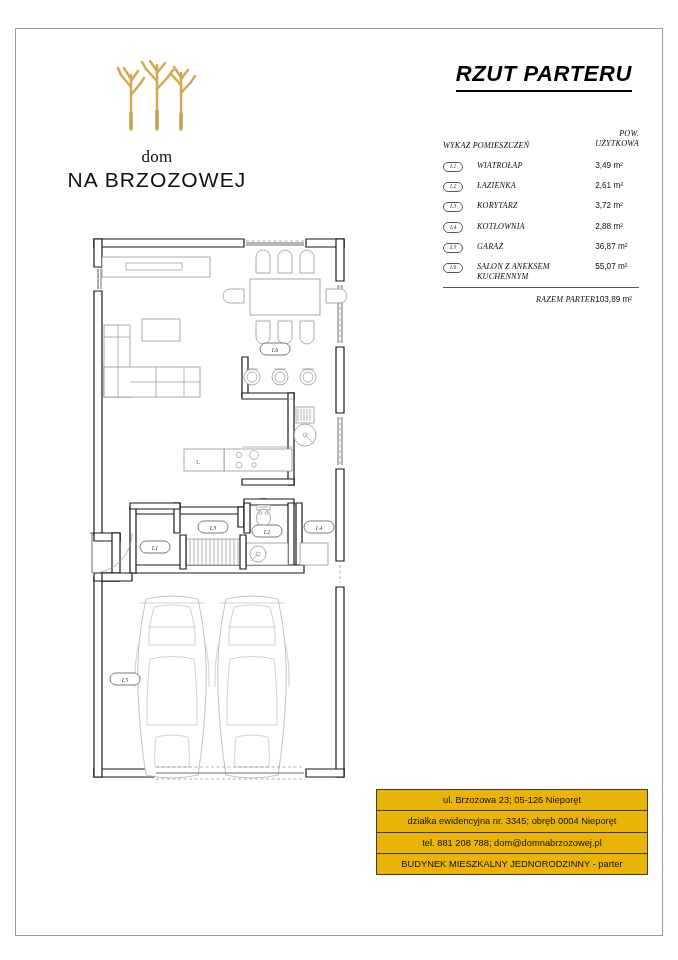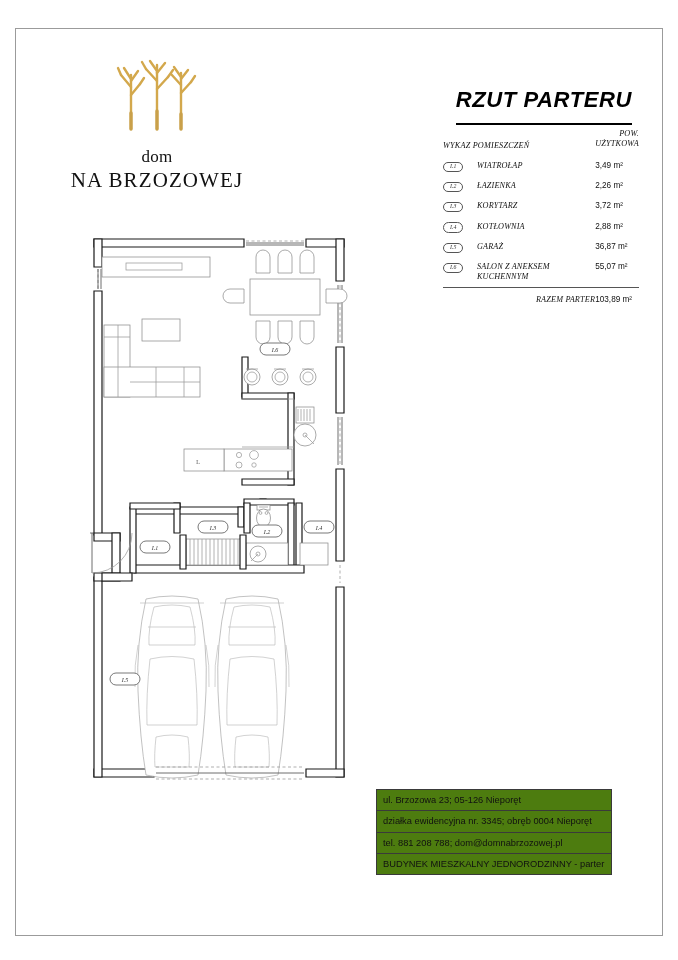--- a/index.html
+++ b/index.html
@@ -8,27 +8,27 @@
 
   
   #sheet{position:absolute;left:15px;top:28px;width:648px;height:908px;
          border:1px solid #9b9b9b;box-sizing:border-box;background:#fff;}
 
   
   #logo-block{position:absolute;left:46px;top:22px;width:190px;text-align:center;}
   #logo-mark{width:100px;height:82px;margin:0 auto;display:block;}
   #logo-dom{font-family:"Liberation Serif",serif;font-size:17px;margin-top:14px;
             letter-spacing:.3px;color:#111;}
-  #logo-name{font-family:Liberation Serif, serif;font-size:21px;letter-spacing:1.1px;
+  #logo-name{font-family:Liberation Sans, sans-serif;font-size:21px;letter-spacing:1.1px;
              margin-top:1px;color:#111;white-space:nowrap;}
 
   
   #title{position:absolute;right:30px;top:32px;font-size:22px;font-weight:bold;
          font-style:italic;letter-spacing:.6px;color:#000;
-         border-bottom:2px solid #000;padding-bottom:10px;margin-top:26px;}
+         border-bottom:2px solid #000;padding-bottom:3px;}
 
   
   #schedule{position:absolute;left:427px;top:100px;width:196px;
             font-family:"Liberation Serif",serif;}
   #schedule table{border-collapse:collapse;width:100%;}
   #schedule th{font-weight:normal;font-style:italic;font-size:8.2px;
                text-align:left;vertical-align:bottom;padding:0 0 7px 0;
                letter-spacing:.2px;color:#111;}
   #schedule th.pow{text-align:right;line-height:1.25;}
   #schedule td{font-size:8.2px;padding:4.6px 0;vertical-align:top;color:#111;}
@@ -39,22 +39,22 @@
   .badge{display:inline-block;border:.9px solid #555;border-radius:9px;
          font-size:5.8px;font-style:italic;padding:1.2px 6px;line-height:1;
          color:#333;background:#fff;}
   #total-row td{border-top:1px solid #555;padding-top:7px;}
   #total-label{text-align:right;font-style:italic;letter-spacing:.2px;font-size:8.2px;}
 
   
   #plan{position:absolute;left:58px;top:178px;width:290px;height:600px;}
 
   
-  #footer{position:absolute;left:360px;top:760px;width:236px;
-          border:1px solid #3a3a3a;box-sizing:border-box;background:#4d7c0f;}
+  #footer{position:absolute;left:360px;top:760px;width:272px;
+          border:1px solid #3a3a3a;box-sizing:border-box;background:#eab308;text-align:center;}
   .frow{border-bottom:1px solid #3a3a3a;padding:4px 6px;font-size:9.3px;
         line-height:1.33;color:#111;}
   .frow:last-child{border-bottom:none;}
   .frow.discl{font-size:9.1px;line-height:1.36;}
 </style>
 </head>
 <body>
 
 <div id="sheet">
 
@@ -110,21 +110,21 @@
       </thead>
       <tbody>
         <tr>
           <td class="badge-cell"><span class="badge">I.1</span></td>
           <td class="rname">WIATROŁAP</td>
           <td class="rarea">3,49 m²</td>
         </tr>
         <tr>
           <td class="badge-cell"><span class="badge">I.2</span></td>
           <td class="rname">ŁAZIENKA</td>
-          <td class="rarea">2,26 m²</td>
+          <td class="rarea">2,61 m²</td>
         </tr>
         <tr>
           <td class="badge-cell"><span class="badge">I.3</span></td>
           <td class="rname">KORYTARZ</td>
           <td class="rarea">3,72 m²</td>
         </tr>
         <tr>
           <td class="badge-cell"><span class="badge">I.4</span></td>
           <td class="rname">KOTŁOWNIA</td>
           <td class="rarea">2,88 m²</td>

